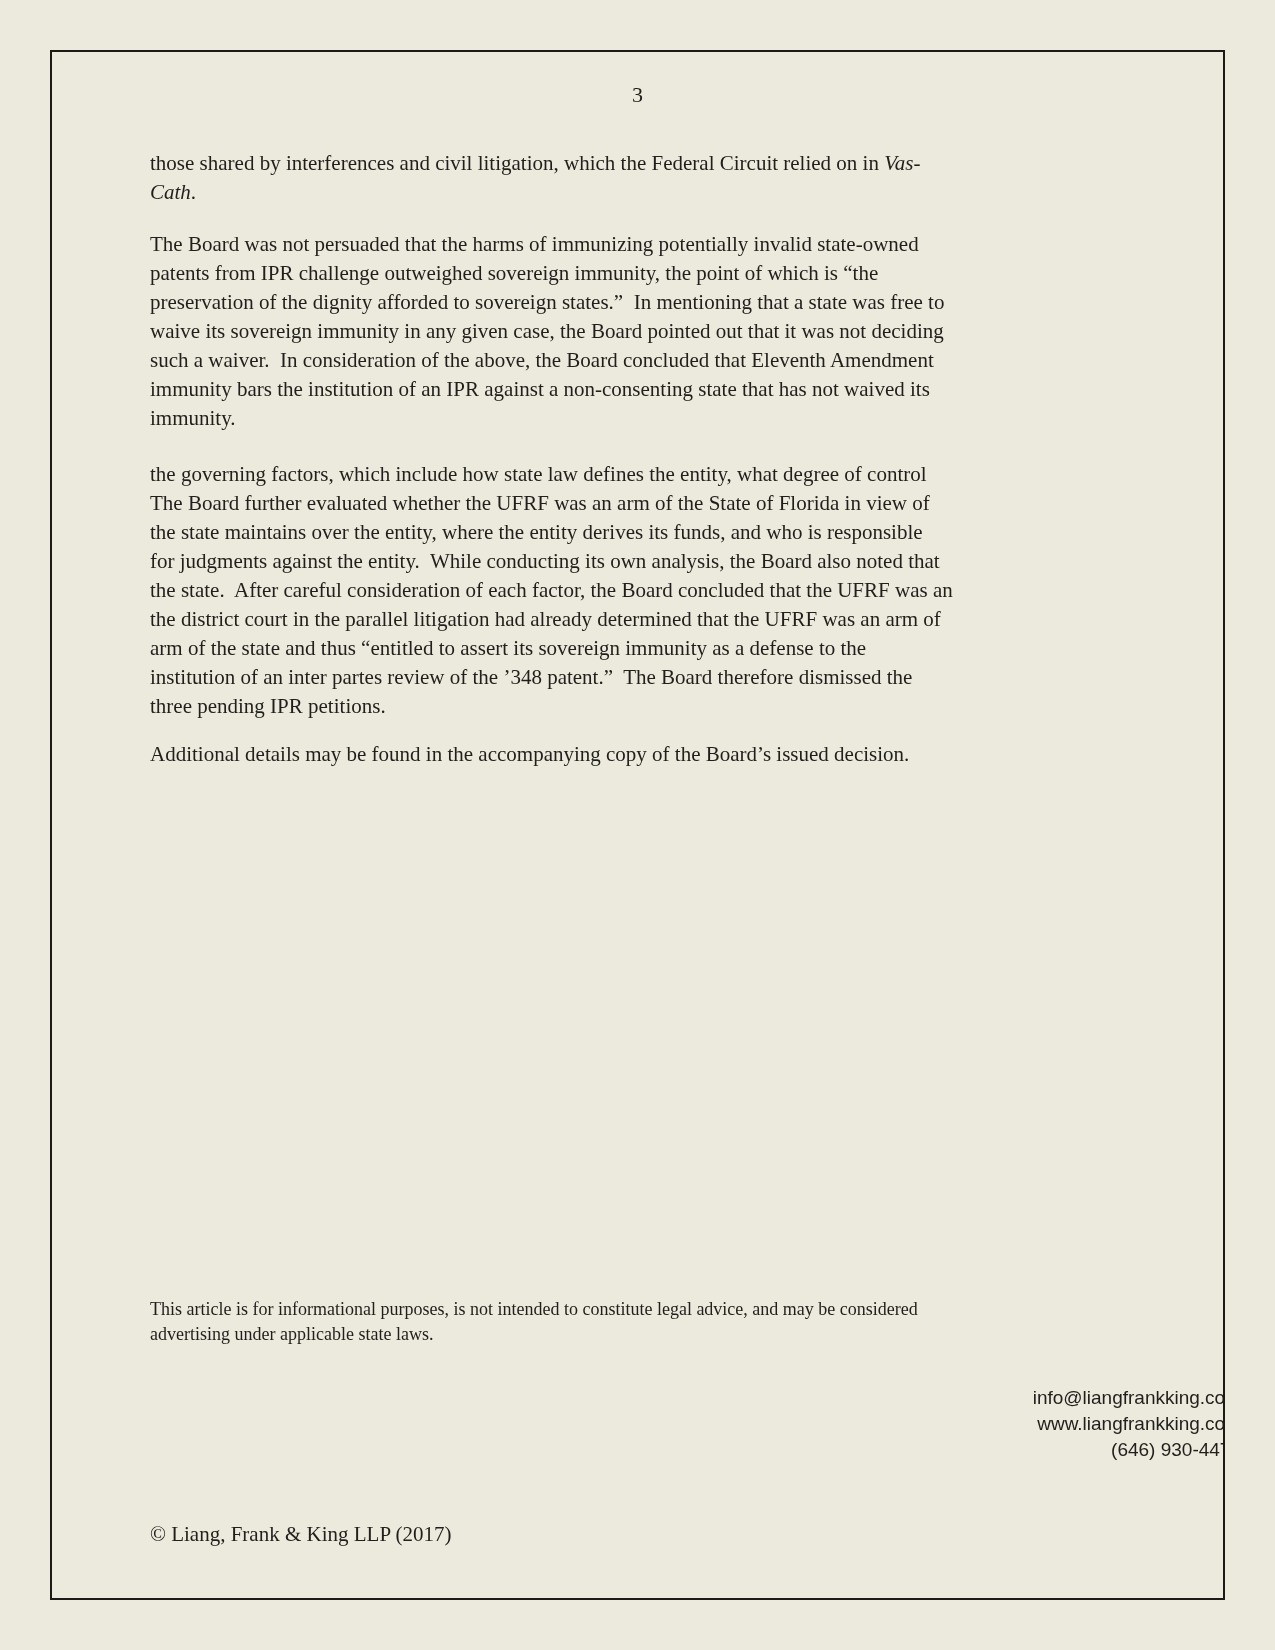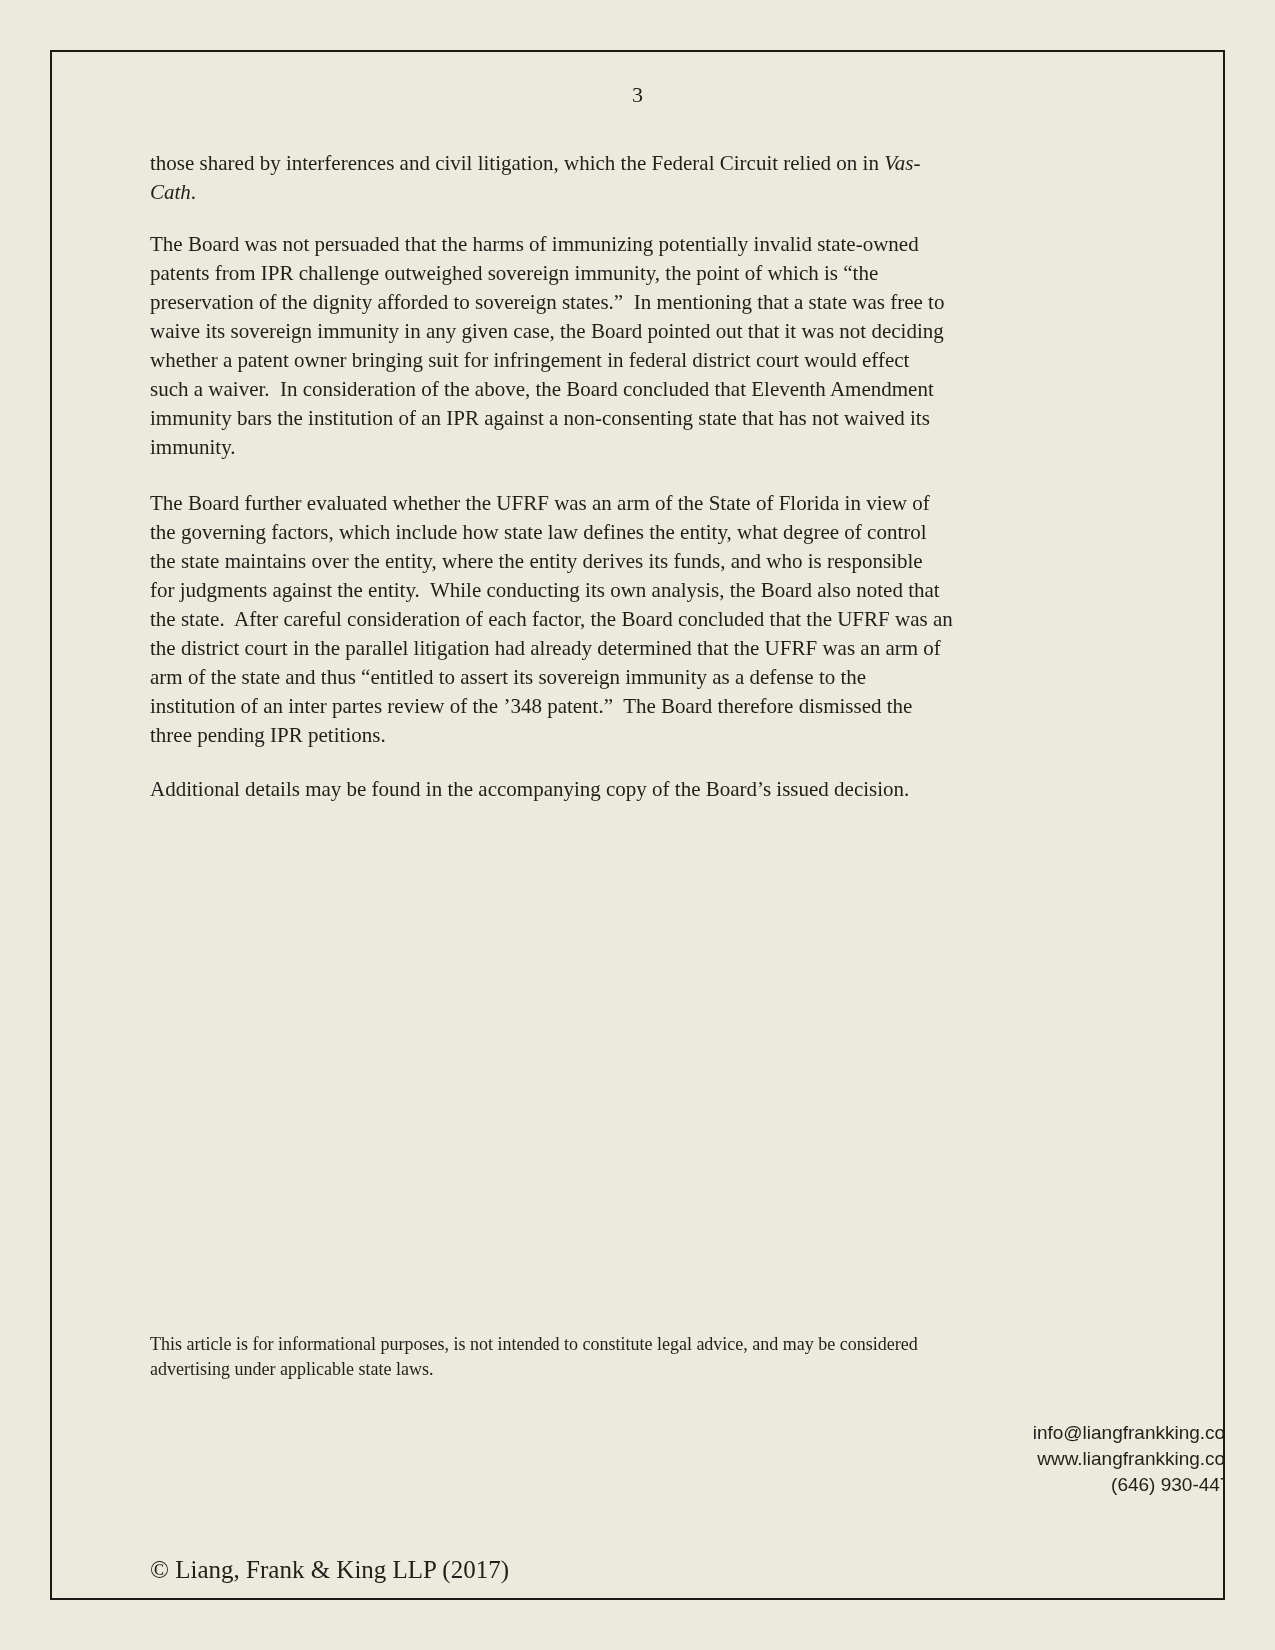--- a/index.html
+++ b/index.html
@@ -34,21 +34,21 @@
   .para { font-size: 21px; }
   .line {
     white-space: pre;
     line-height: 29px;
     font-size: 21px;
   }
   .italic { font-style: italic; }
   .p1 { margin-top: 40px; }
   .p2 { margin-top: 23px; }
   .p3 { margin-top: 27px; }
-  .p4 { margin-top: 25px; font-family: Liberation Serif, serif; }
+  .p4 { margin-top: 19px; font-family: Liberation Serif, serif; }
   .disclaimer { margin-top: 528px; }
   .disclaimer .line {
     font-size: 18px;
     line-height: 25px;
   }
   .contact {
     margin-top: 38px;
     text-align: center;
     font-family: "Liberation Sans", sans-serif;
     position: relative;
@@ -56,21 +56,21 @@
   }
   .contact .line {
     font-size: 19px;
     line-height: 26px;
     text-align: right;
   }
   .copyright {
     margin-top: 57px;
   }
   .copyright .line {
-    font-size: 25px;
+    font-size: 21px;
     line-height: 29px;
   }
 </style>
 </head>
 <body>
 
 <div class="page">
 
   <div class="pagenum">3</div>
 
@@ -79,29 +79,28 @@
     <div class="para p1">
       <div class="line"><span>those shared by interferences and civil litigation, which the Federal Circuit relied on in </span><span class="italic">Vas-</span></div>
       <div class="line"><span class="italic">Cath</span><span>.</span></div>
     </div>
 
     <div class="para p2">
       <div class="line">The Board was not persuaded that the harms of immunizing potentially invalid state-owned</div>
       <div class="line">patents from IPR challenge outweighed sovereign immunity, the point of which is “the</div>
       <div class="line">preservation of the dignity afforded to sovereign states.”  In mentioning that a state was free to</div>
       <div class="line">waive its sovereign immunity in any given case, the Board pointed out that it was not deciding</div>
-      <div class="line">whether a patent owner bringing suit for infringement in federal district court would effect</div>
       <div class="line">such a waiver.  In consideration of the above, the Board concluded that Eleventh Amendment</div>
       <div class="line">immunity bars the institution of an IPR against a non-consenting state that has not waived its</div>
       <div class="line">immunity.</div>
     </div>
 
     <div class="para p3">
+      <div class="line">the governing factors, which include how state law defines the entity, what degree of control</div>
       <div class="line">The Board further evaluated whether the UFRF was an arm of the State of Florida in view of</div>
-      <div class="line">the governing factors, which include how state law defines the entity, what degree of control</div>
       <div class="line">the state maintains over the entity, where the entity derives its funds, and who is responsible</div>
       <div class="line">for judgments against the entity.  While conducting its own analysis, the Board also noted that</div>
       <div class="line">the state.  After careful consideration of each factor, the Board concluded that the UFRF was an</div>
       <div class="line">the district court in the parallel litigation had already determined that the UFRF was an arm of</div>
       <div class="line">arm of the state and thus “entitled to assert its sovereign immunity as a defense to the</div>
       <div class="line">institution of an inter partes review of the ’348 patent.”  The Board therefore dismissed the</div>
       <div class="line">three pending IPR petitions.</div>
     </div>
 
     <div class="para p4">

